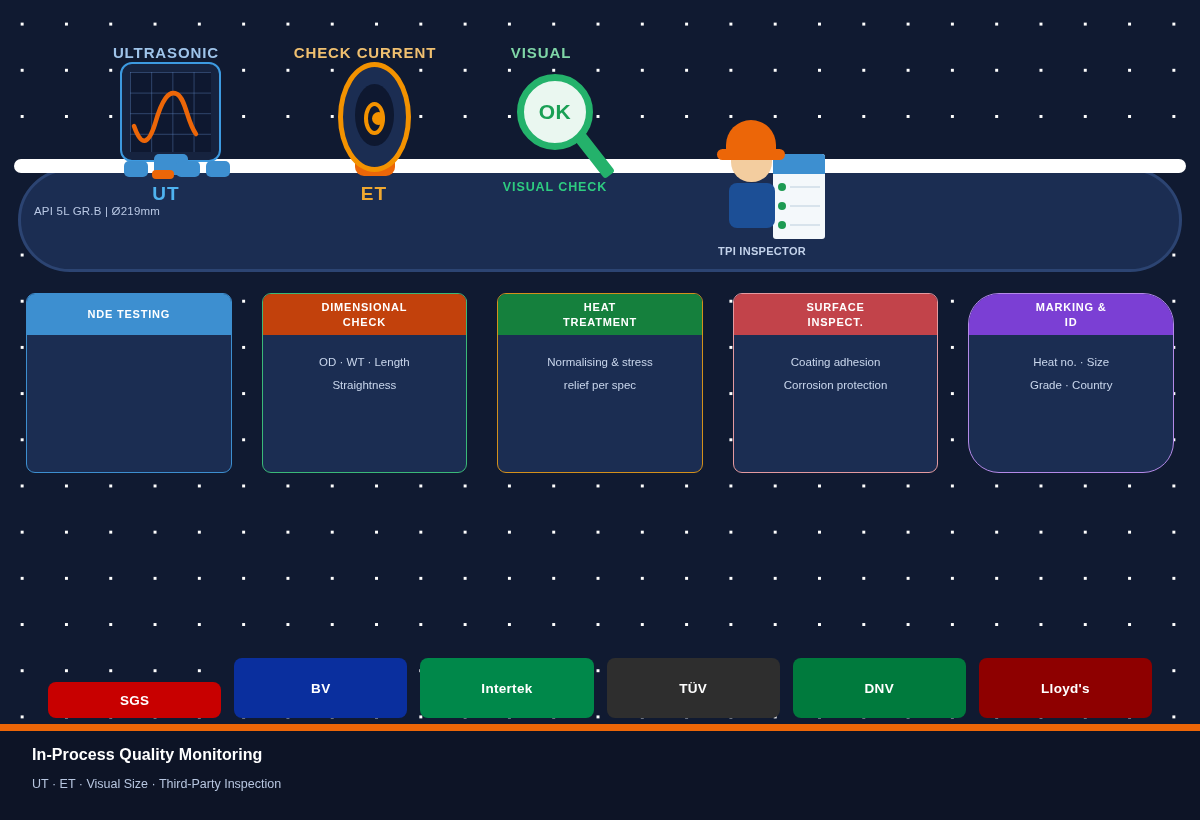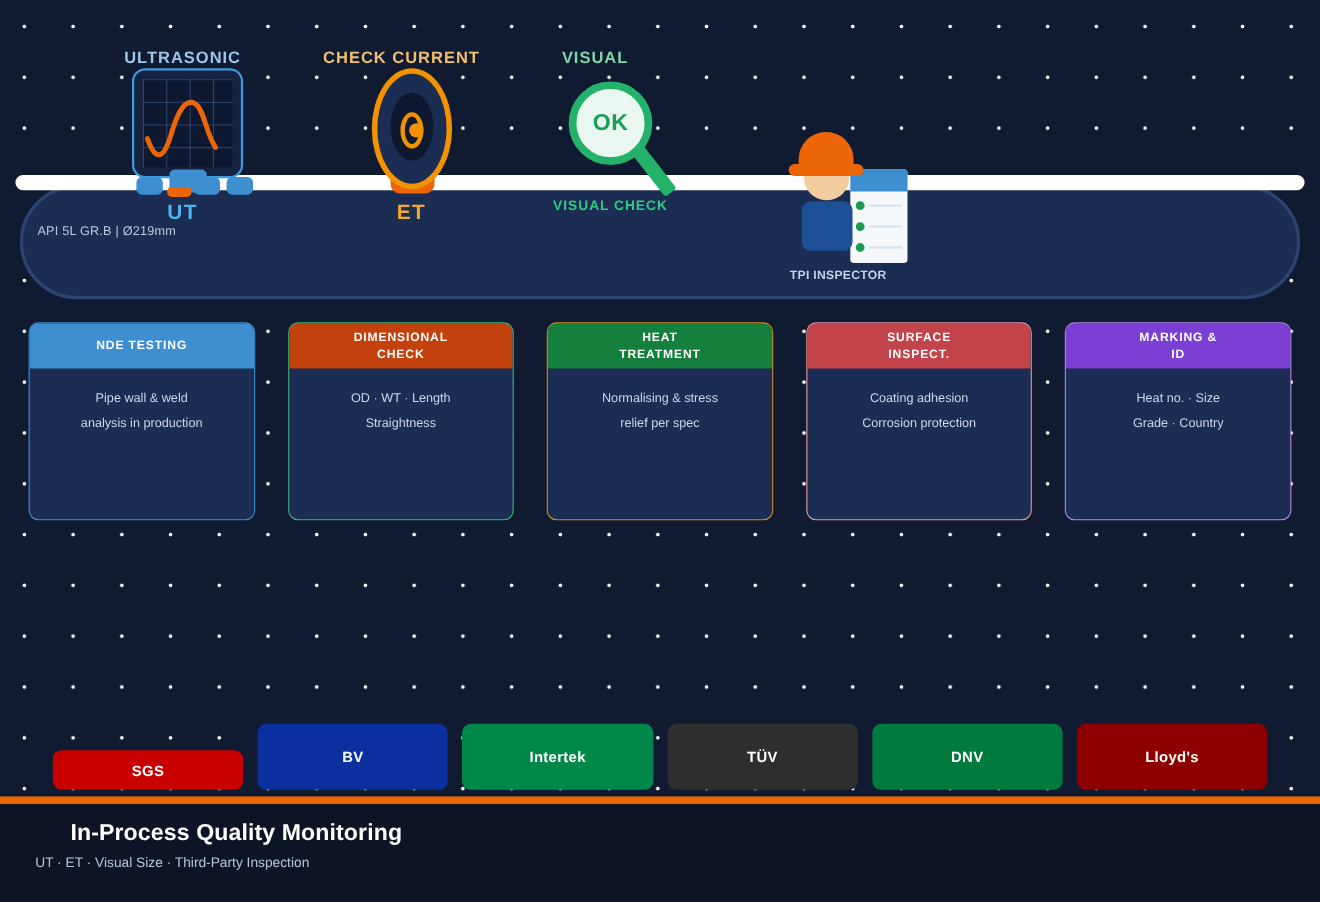--- a/index.html
+++ b/index.html
@@ -292,24 +292,23 @@
   }
   .footer {
     position: absolute;
     left: 0; top: 731px;
     width: 1200px; height: 89px;
     background: #0d1426;
   }
   .footer-title {
     position: absolute;
     left: 32px; top: 15px;
-    font-size: 21px; font-weight: 700;
+    font-size: 16px; font-weight: 700;
     letter-spacing: .1px;
     color: #ffffff;
-    margin-left: 32px;
   }
   .footer-sub {
     position: absolute;
     left: 32px; top: 46px;
     font-size: 12.5px;
     color: #b7c6e0;
   }
 </style>
 </head>
 <body>
@@ -372,24 +371,20 @@
   <div class="insp-hat-dome"></div>
   <div class="insp-hat-brim"></div>
   <div class="insp-label" style="left:762px;">TPI INSPECTOR</div>
 
   <div class="cards">
 
     <div class="card" style="border-color:#3d8fd0;">
       <div class="card-head" style="background:#3d8fd0;">
         <span>NDE TESTING</span>
       </div>
-      <div class="card-body">
-        <span>Pipe wall &amp; weld</span>
-        <span>analysis in production</span>
-      </div>
     </div>
 
     <div class="card" style="border-color:#3ab978;">
       <div class="card-head" style="background:#c2410c;text-align:right;">
         <span>DIMENSIONAL</span>
         <span>CHECK</span>
       </div>
       <div class="card-body">
         <span>OD · WT · Length</span>
         <span>Straightness</span>
@@ -411,21 +406,21 @@
       <div class="card-head" style="background:#c2434a;">
         <span>SURFACE</span>
         <span>INSPECT.</span>
       </div>
       <div class="card-body">
         <span>Coating adhesion</span>
         <span>Corrosion protection</span>
       </div>
     </div>
 
-    <div class="card" style="border-color:#b48ae8;">
+    <div class="card" style="border-color:#b48ae8;border-radius:31px;">
       <div class="card-head" style="background:#7b3fd4;">
         <span>MARKING &amp;</span>
         <span>ID</span>
       </div>
       <div class="card-body">
         <span>Heat no. · Size</span>
         <span>Grade · Country</span>
       </div>
     </div>
 

